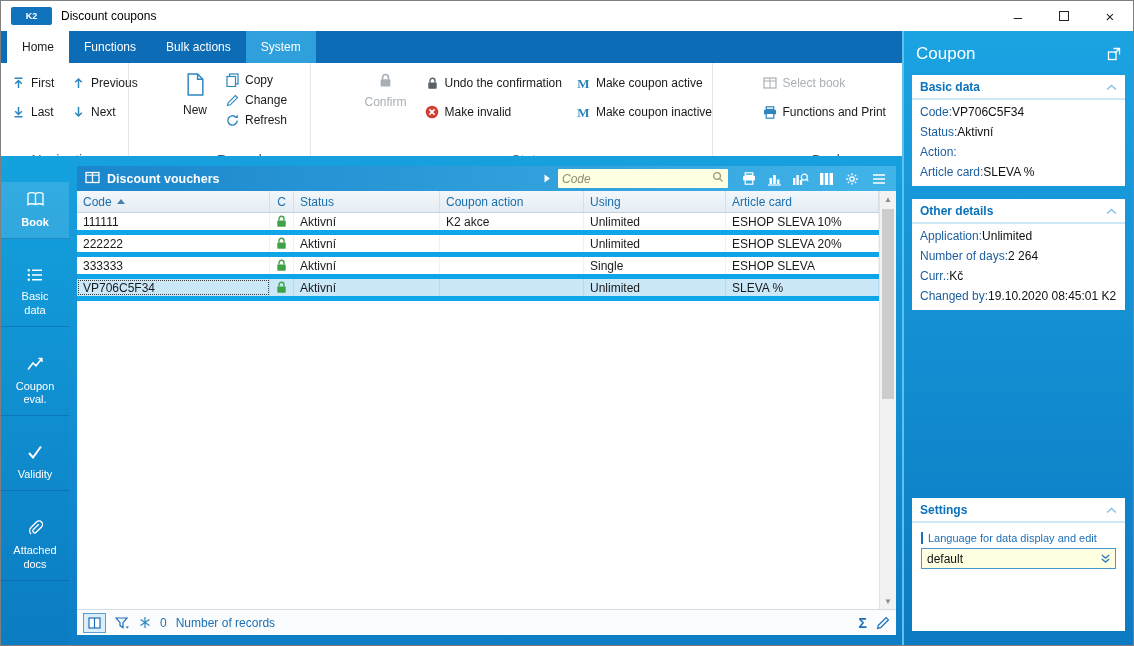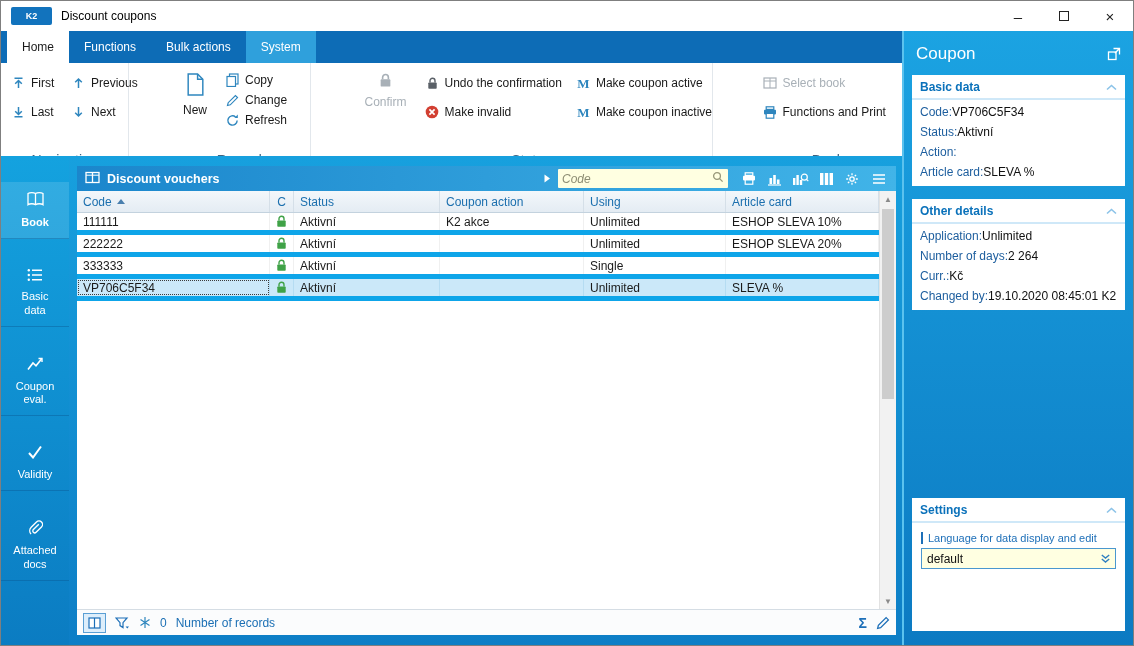--- a/index.html
+++ b/index.html
@@ -447,20 +447,21 @@
                 <span class="lock">
                   <svg width="11" height="13" viewBox="0 0 11 13">
                     <path d="M3 5.5V3.8a2.5 2.5 0 0 1 5 0v1.7" fill="none" stroke="currentColor" stroke-width="1.4"></path>
                     <rect x="1.3" y="5.5" width="8.4" height="6.3" rx="0.8" fill="currentColor"></rect>
                   </svg>
                 </span>
               </div>
             <div class="cell">Aktivní</div>
             <div class="cell"></div>
             <div class="cell">Single</div>
+            <div class="cell">ESHOP SLEVA</div>
           </div>
 
           <div class="trow selected">
             <div class="cell code">VP706C5F34</div>
             <div class="cell c">
                 <span class="lock">
                   <svg width="11" height="13" viewBox="0 0 11 13">
                     <path d="M3 5.5V3.8a2.5 2.5 0 0 1 5 0v1.7" fill="none" stroke="currentColor" stroke-width="1.4"></path>
                     <rect x="1.3" y="5.5" width="8.4" height="6.3" rx="0.8" fill="currentColor"></rect>
                   </svg>

